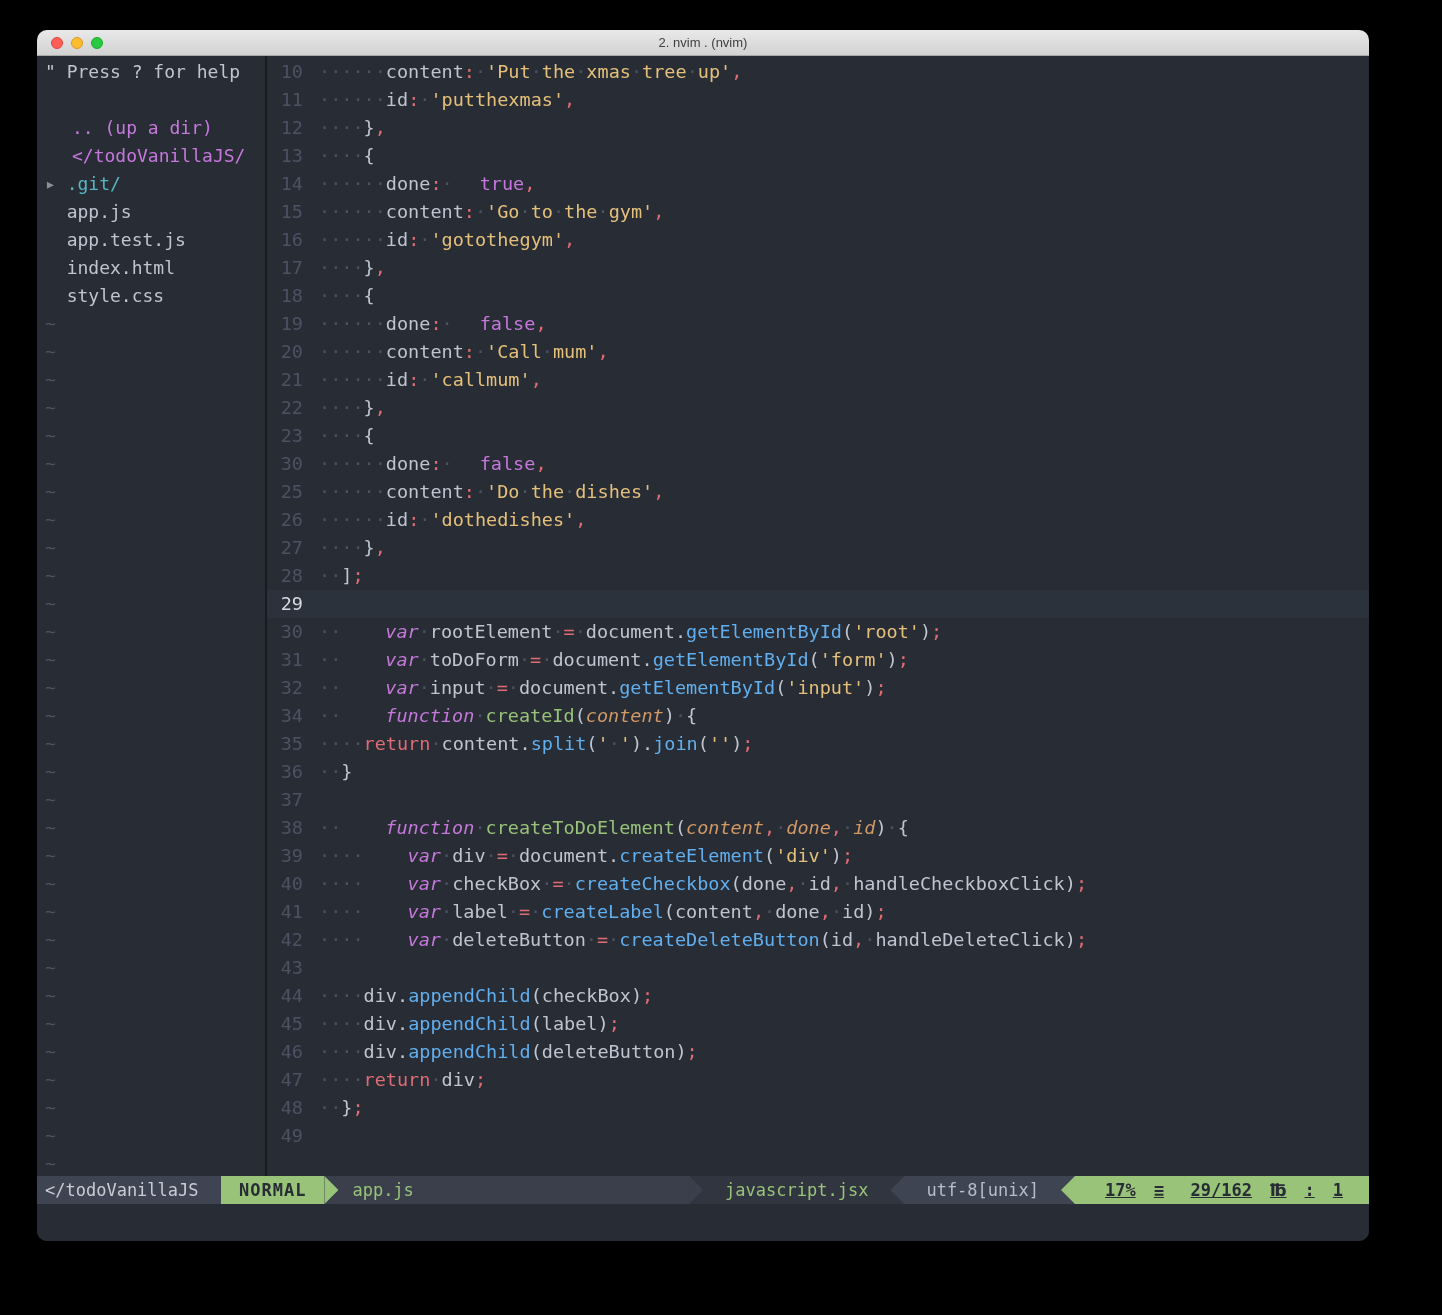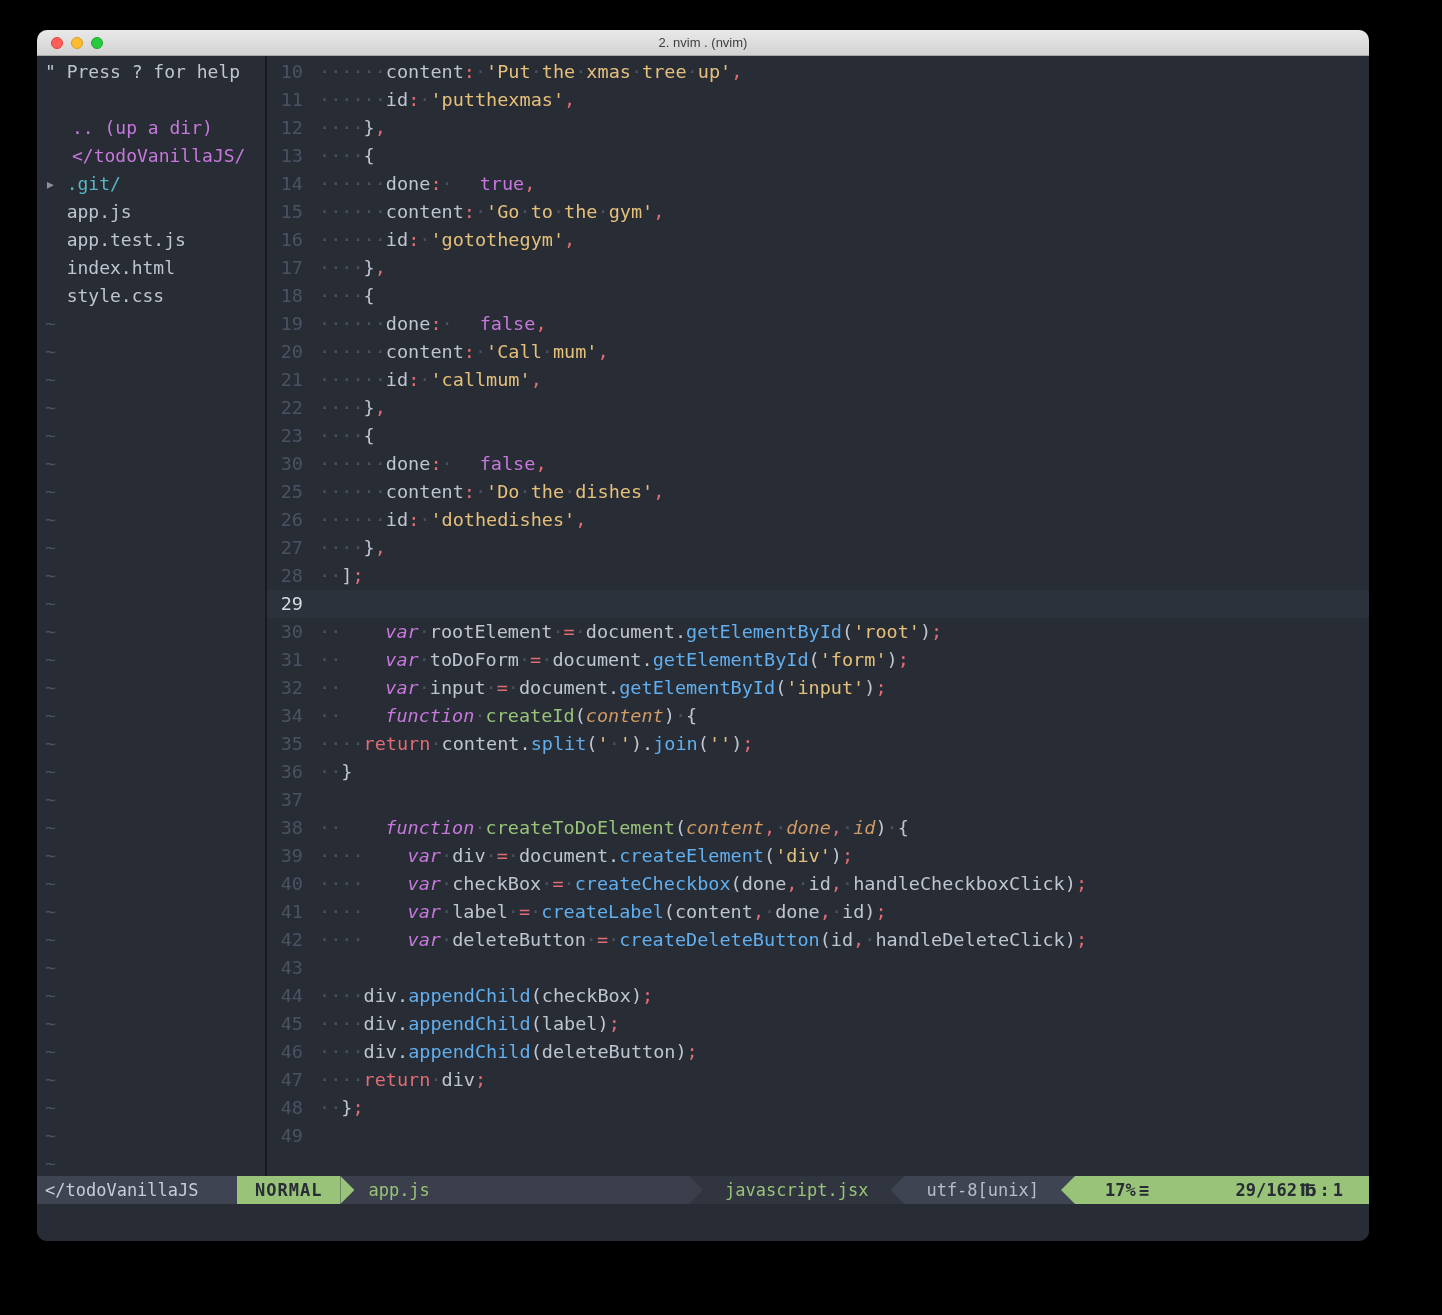--- a/index.html
+++ b/index.html
@@ -46,29 +46,29 @@
   .s-pi{color:#c678dd;font-style:italic;margin-left:44px;}
   .s-b{color:#61afef;}
   .s-g{color:#98c379;}
   .s-oi{color:#d19a66;font-style:italic;}
   .s-c{color:#56b6c2;}
   .s-ar{color:#8b919c;}
   .sp{color:#4b5263;font-style:normal;}
 
   
   .statusbar{height:28px;display:flex;font-size:17px;line-height:28px;}
-  .sb-left{width:200px;background:#3e4452;color:#c8ccd4;padding-left:8px;white-space:pre;}
+  .sb-left{width:184px;background:#3e4452;color:#c8ccd4;padding-left:8px;white-space:pre;}
   .airline{flex:1;display:flex;background:#3a3f4b;}
   .seg{display:flex;align-items:center;white-space:pre;}
   .seg-a{background:#98c379;color:#282c34;font-weight:bold;padding:0 18px;letter-spacing:1px;}
   .seg-b{background:#3a3f4b;color:#98c379;padding:0 14px;flex:1;}
   .seg-x{background:#31353f;color:#98c379;padding:0 22px;}
   .seg-y{background:#3e4452;color:#b6bdc9;padding:0 22px;}
   .seg-z{background:#98c379;color:#282c34;font-weight:bold;width:294px;display:flex;align-items:center;justify-content:space-between;padding:0 26px 0 30px;}
-  .zgrp{display:flex;align-items:center;gap:3px;}
+  .zgrp{display:flex;align-items:center;gap:18px;text-decoration:underline;}
   .arr{width:14px;height:28px;flex-shrink:0;}
   .arr i{display:block;width:100%;height:100%;}
   .arr-a{background:#3a3f4b;}  .arr-a i{background:#98c379;clip-path:polygon(0 0,100% 50%,0 100%);}
   .arr-b{background:#31353f;}  .arr-b i{background:#3a3f4b;clip-path:polygon(0 0,100% 50%,0 100%);}
   .arr-y{background:#31353f;}  .arr-y i{background:#3e4452;clip-path:polygon(100% 0,100% 100%,0 50%);}
   .arr-z{background:#3e4452;}  .arr-z i{background:#98c379;clip-path:polygon(100% 0,100% 100%,0 50%);}
   .licon{font-family:"DejaVu Sans Mono","DejaVu Sans",monospace;}
 
   .cmdline{height:37px;background:#282c34;}
 </style>

